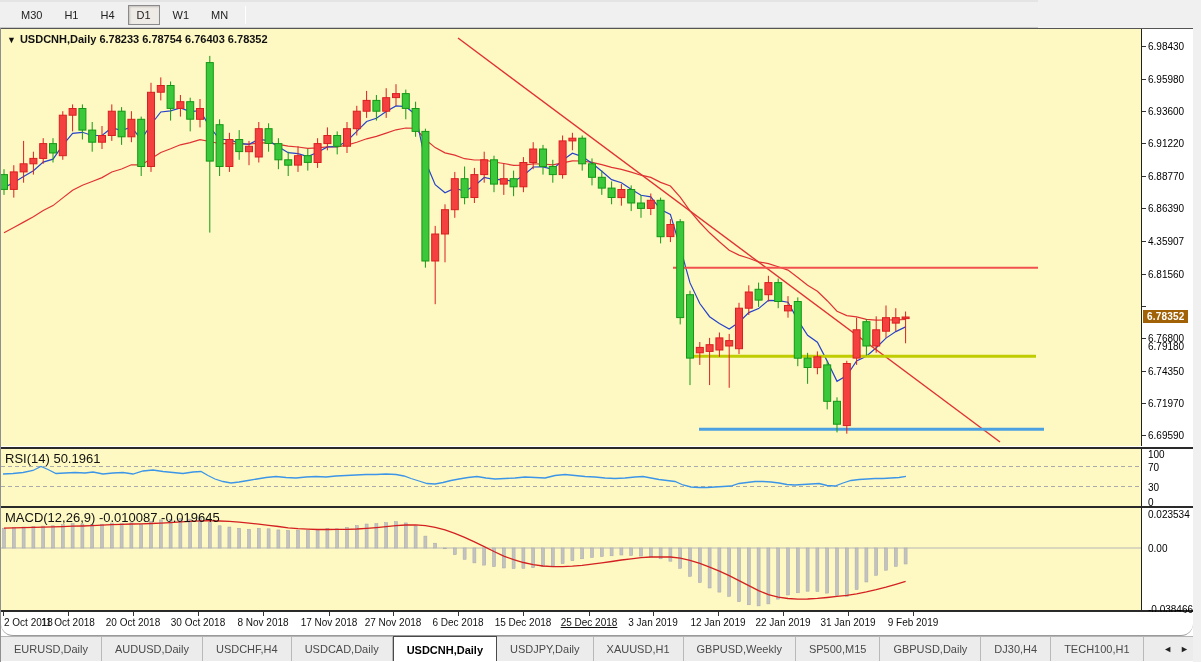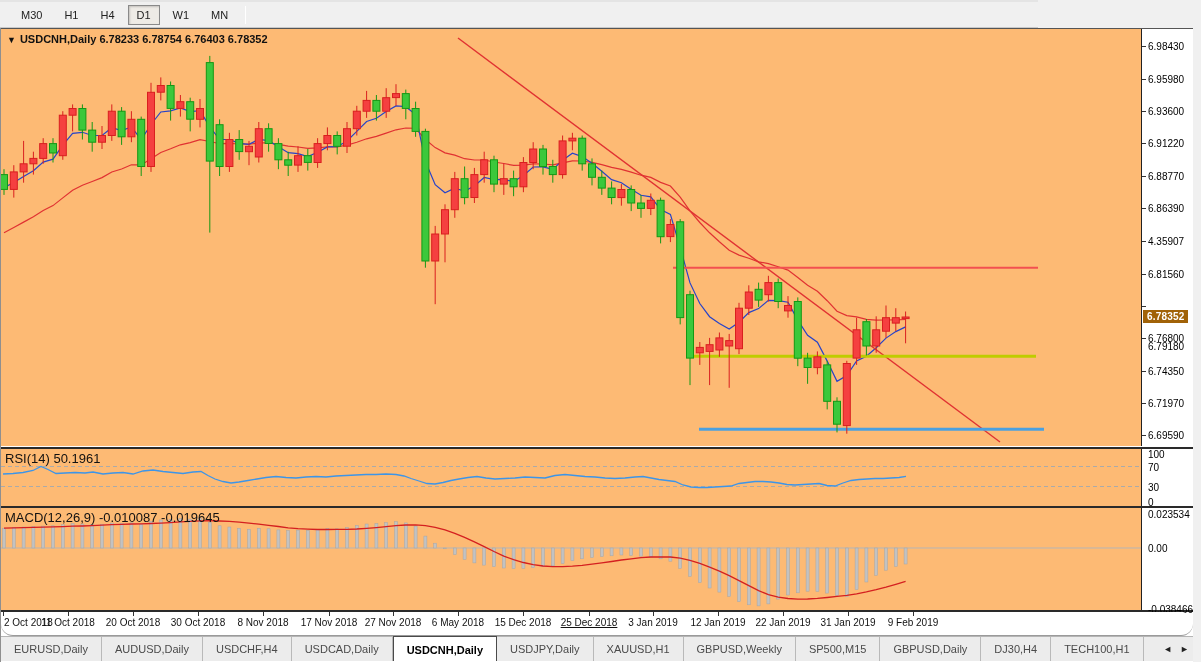--- a/index.html
+++ b/index.html
@@ -11,21 +11,21 @@
              display:flex; align-items:center; padding-left:10px; }
   .tfbtn { font-size:11px; color:#222; padding:3px 8px; margin:0 2px; border:1px solid transparent; cursor:default; }
   .tfbtn.active { border:1px solid #8a8a8a; background:#eeebe6; box-shadow:inset 1px 1px 2px rgba(0,0,0,.18); }
   .tbsep { width:1px; height:18px; background:#bdbdbd; margin:0 6px; border-right:1px solid #fff; }
 
   .workspace { display:flex; height:634px; }
   .gutter { width:8px; background:#e9e9e9; border-right:1px solid #8f8f8f; }
   .chartwin { width:1192px; background:#fff; border-top:1px solid #555; }
 
   .panel { display:flex; position:relative; background:#fff; }
-  .panel .plot { position:relative; width:1140px; background:#fdba74; }
+  .panel .plot { position:relative; width:1140px; background:#fef9c3; }
   .panel .axiscol { position:relative; width:52px; border-left:1px solid #222; background:#fff; font-size:10px; color:#000; }
   .axiscol .alabel { position:absolute; left:6px; white-space:nowrap; }
   .axiscol .atick { position:absolute; left:0; width:4px; height:1px; background:#333; }
   .pmain { height:420px; border-bottom:2px solid #2a2a2a; }
   .pmain .plot, .pmain .axiscol { height:417px; }
   .prsi  { height:59px;  border-bottom:2px solid #2a2a2a; }
   .pmacd { height:104px; border-bottom:2px solid #2a2a2a; }
   svg { display:block; }
 
   .charttitle { position:absolute; top:4px; left:6px; font-size:11px; color:#111; font-weight:700; }
@@ -437,21 +437,21 @@
           <div class="dlabel" style="left: 132px; transform: translateX(-50%);">20 Oct 2018</div>
           <div class="dtick" style="left: 197px;"></div>
           <div class="dlabel" style="left: 197px; transform: translateX(-50%);">30 Oct 2018</div>
           <div class="dtick" style="left: 262px;"></div>
           <div class="dlabel" style="left: 262px; transform: translateX(-50%);">8 Nov 2018</div>
           <div class="dtick" style="left: 328px;"></div>
           <div class="dlabel" style="left: 328px; transform: translateX(-50%);">17 Nov 2018</div>
           <div class="dtick" style="left: 392px;"></div>
           <div class="dlabel" style="left: 392px; transform: translateX(-50%);">27 Nov 2018</div>
           <div class="dtick" style="left: 457px;"></div>
-          <div class="dlabel" style="left: 457px; transform: translateX(-50%);">6 May 2018</div>
+          <div class="dlabel" style="left: 457px; transform: translateX(-50%);">6 Dec 2018</div>
           <div class="dtick" style="left: 522px;"></div>
           <div class="dlabel" style="left: 522px; transform: translateX(-50%);">15 Dec 2018</div>
           <div class="dtick" style="left: 588px;"></div>
           <div class="dlabel" style="left: 588px; transform: translateX(-50%); text-decoration: underline;">25 Dec 2018</div>
           <div class="dtick" style="left: 652px;"></div>
           <div class="dlabel" style="left: 652px; transform: translateX(-50%);">3 Jan 2019</div>
           <div class="dtick" style="left: 717px;"></div>
           <div class="dlabel" style="left: 717px; transform: translateX(-50%);">12 Jan 2019</div>
           <div class="dtick" style="left: 782px;"></div>
           <div class="dlabel" style="left: 782px; transform: translateX(-50%);">22 Jan 2019</div>

